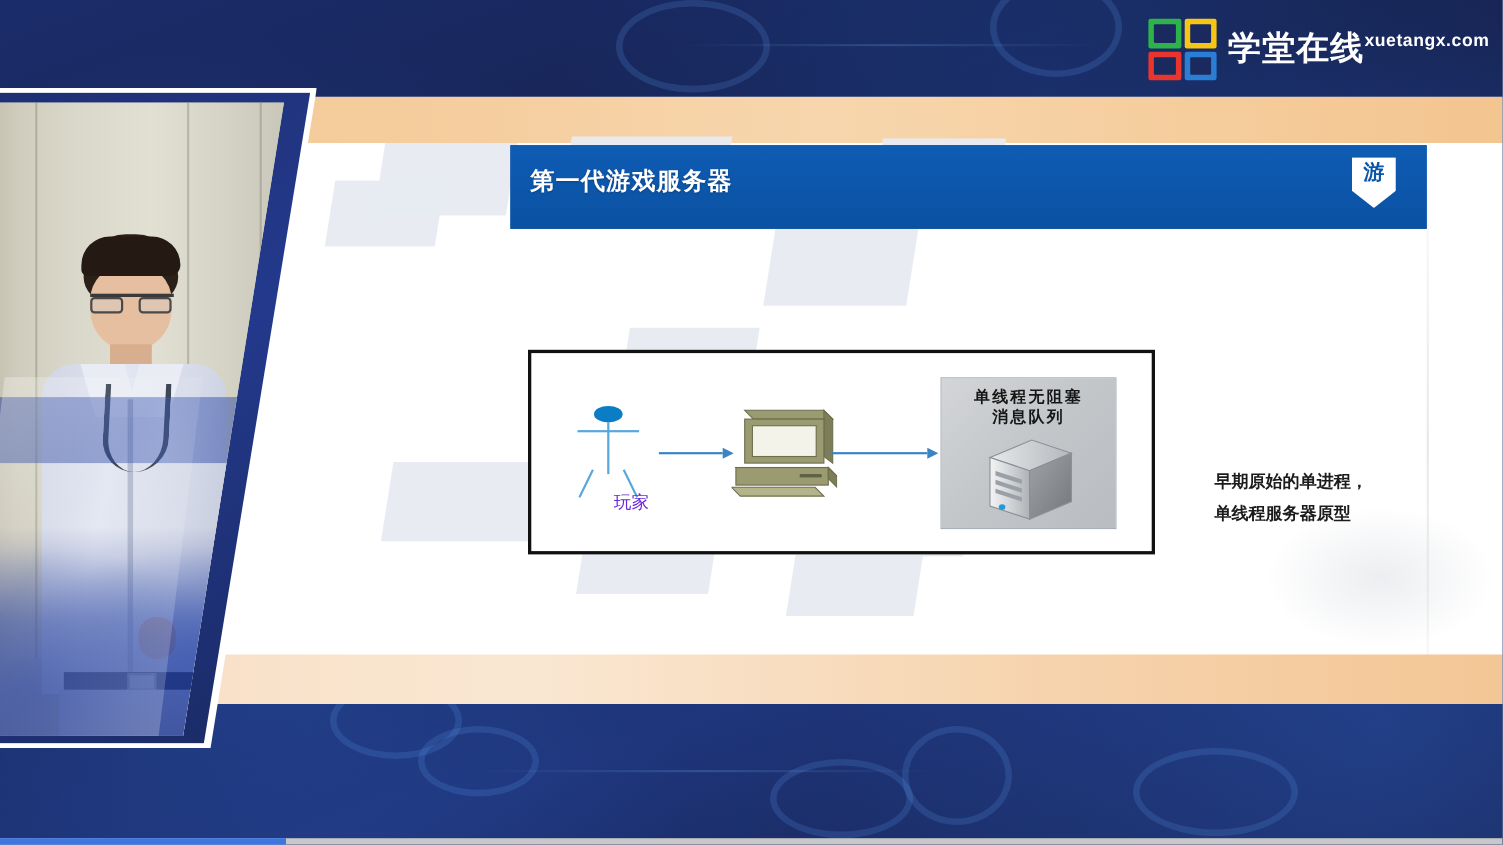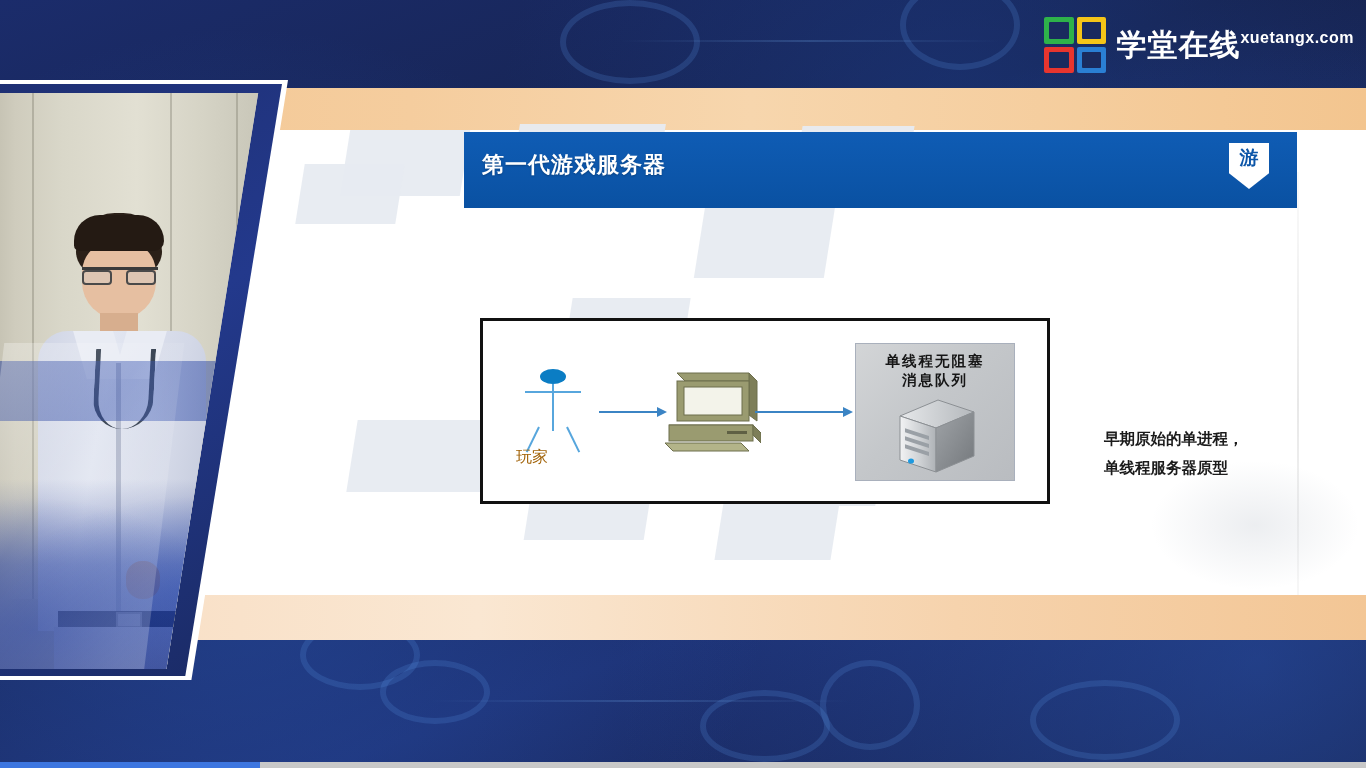--- a/index.html
+++ b/index.html
@@ -115,22 +115,22 @@
   }
   #player .legL{
     position:absolute; left:17px; top:58px; width:2px; height:28px;
     background:#57a6dd; transform:rotate(26deg); transform-origin:top center;
   }
   #player .legR{
     position:absolute; left:45px; top:58px; width:2px; height:28px;
     background:#57a6dd; transform:rotate(-26deg); transform-origin:top center;
   }
   #player .plabel{
-    position:absolute; left:-5px; top:78px; width:74px; text-align:left;
-    font-size:16px; color:#a16207;
+    position:absolute; left:-5px; top:78px; width:74px; text-align:right;
+    font-size:16px; color:#6d28d9;
   }
 
   
   .arrow{ position:absolute; height:14px; }
   .arrow .shaft{
     position:absolute; left:0; top:6px; height:2px; background:#3b84c4;
   }
   .arrow .tip{
     position:absolute; top:2px; width:0; height:0;
     border-top:5px solid transparent; border-bottom:5px solid transparent;

